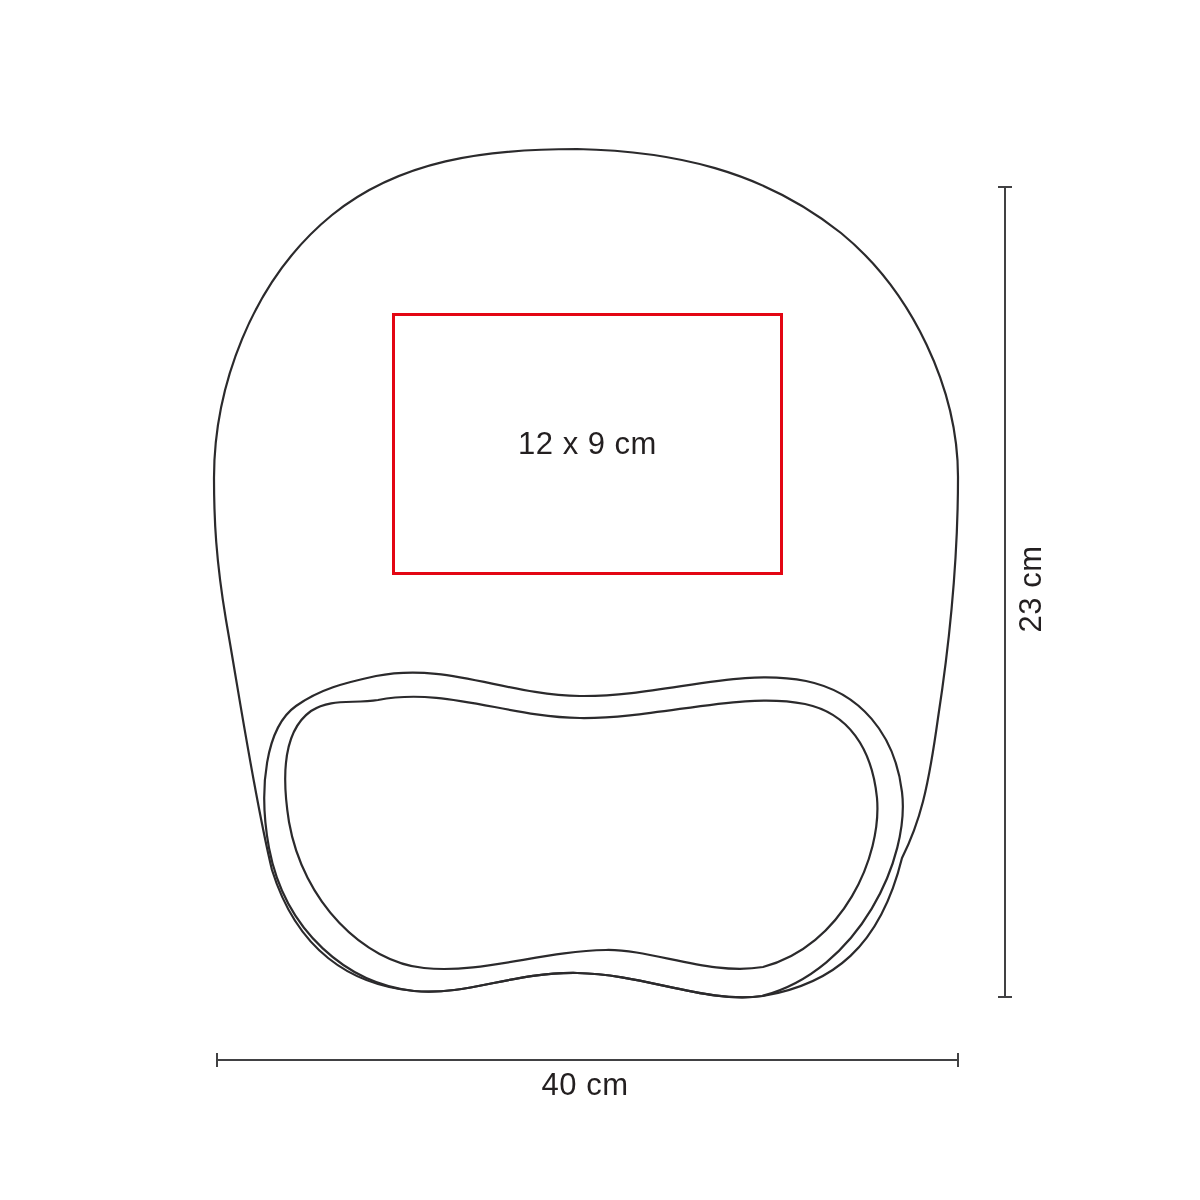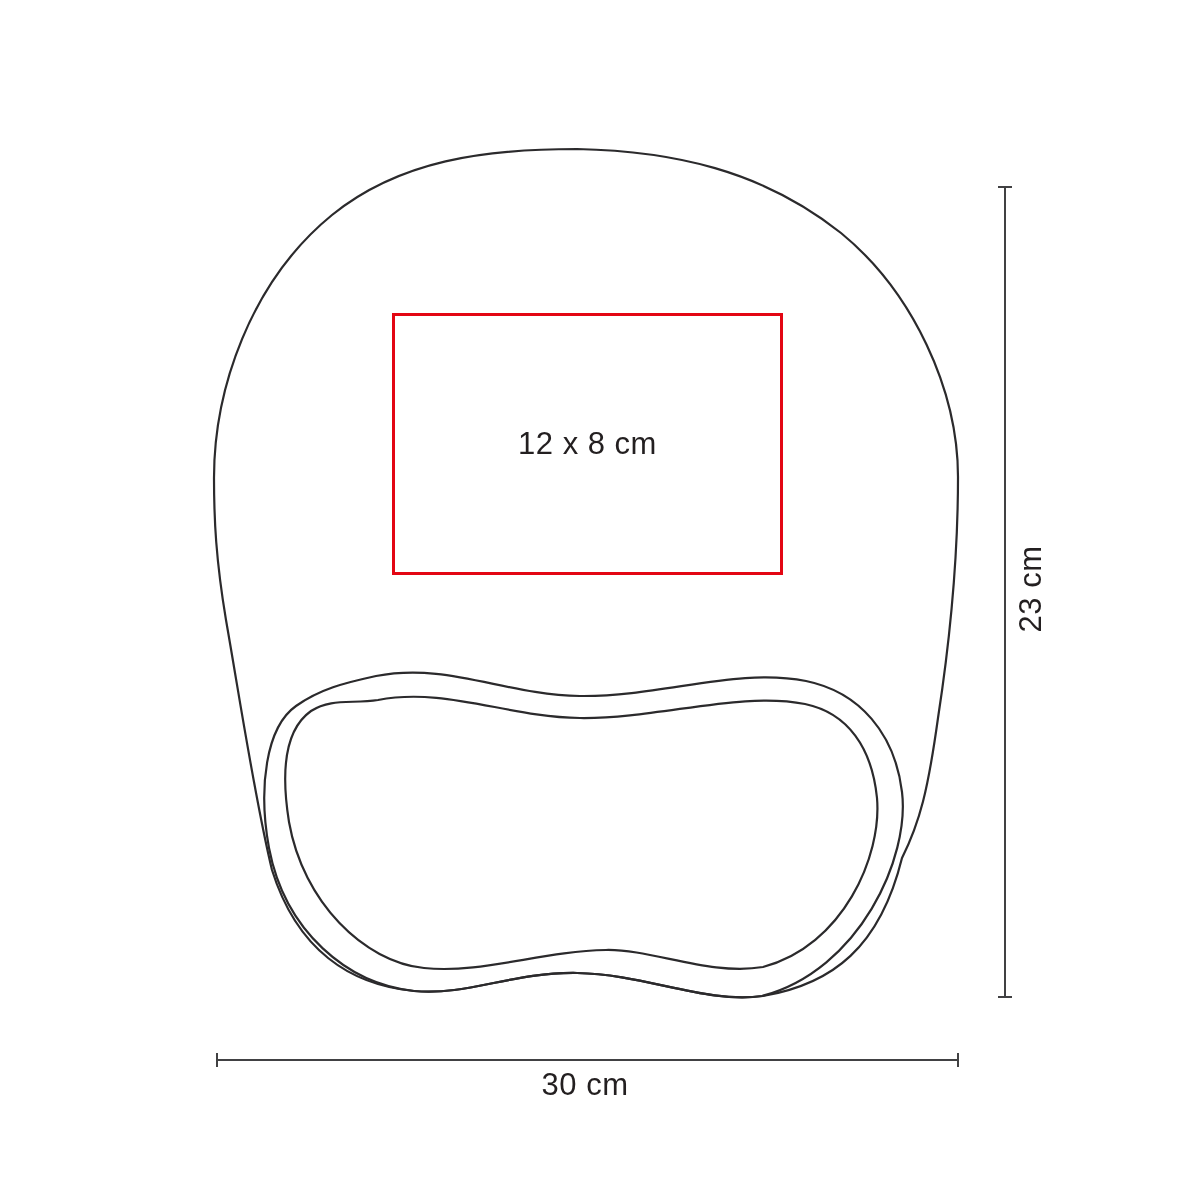--- a/index.html
+++ b/index.html
@@ -105,20 +105,20 @@
     </g>
 
     <g stroke-width="2" stroke="#414143">
       <line x1="217" y1="1060" x2="958" y2="1060"></line>
       <line x1="217" y1="1053" x2="217" y2="1067"></line>
       <line x1="958" y1="1053" x2="958" y2="1067"></line>
     </g>
   </svg>
 
   <div class="print-area">
-    <span class="print-area-label">12 x 8 cm</span>
+    <span class="print-area-label">12 x 9 cm</span>
   </div>
 
   <div class="dim-label dim-label-height">23 cm</div>
 
-  <div class="dim-label dim-label-width">30 cm</div>
+  <div class="dim-label dim-label-width">40 cm</div>
 
 </div>
 
 </body></html>

